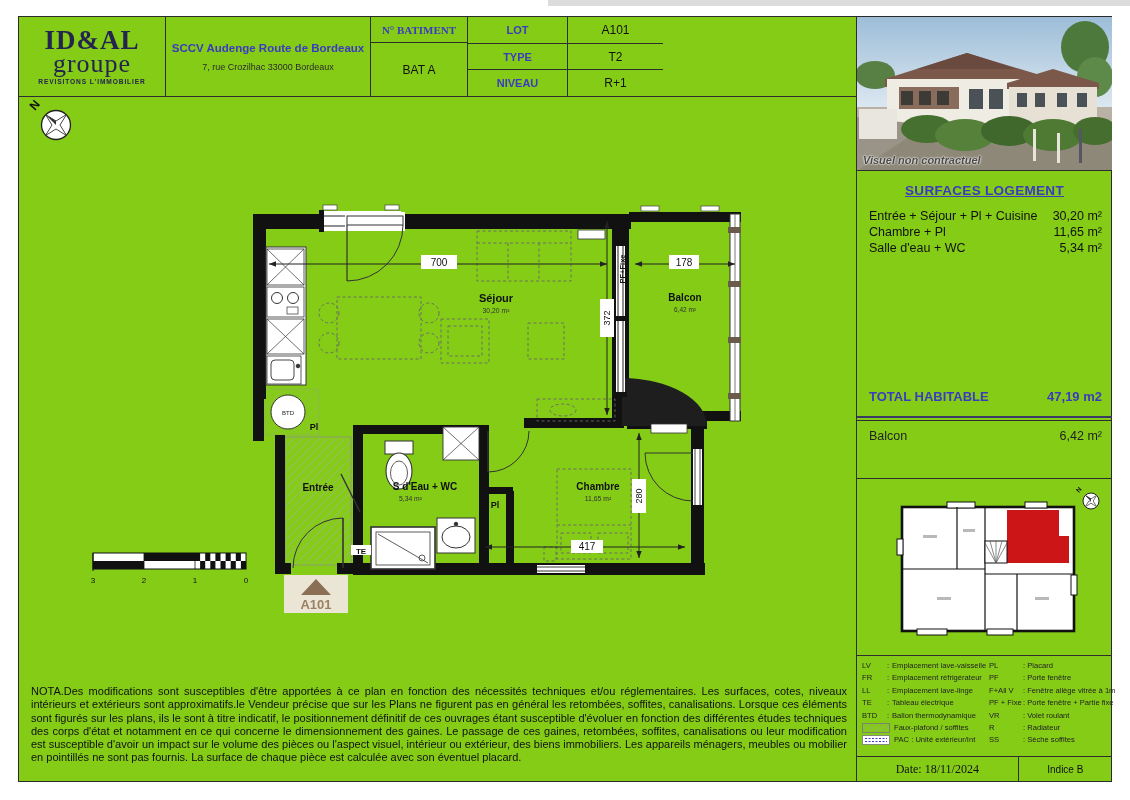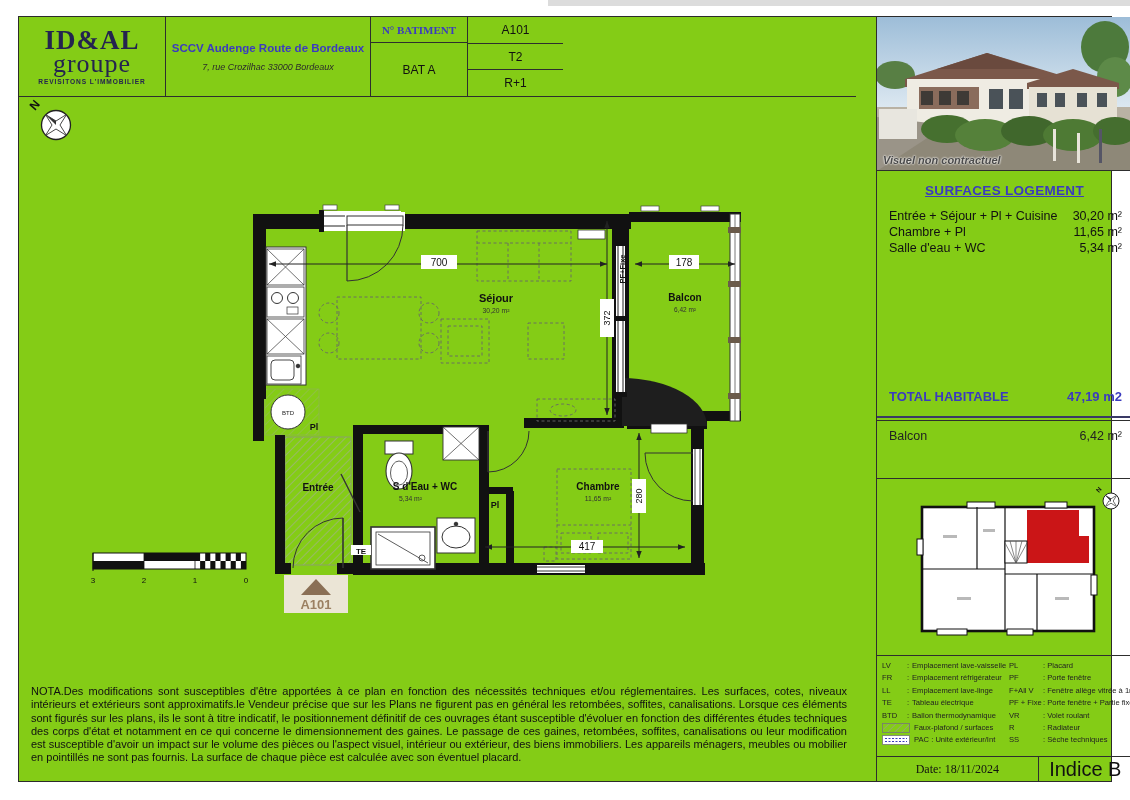--- a/index.html
+++ b/index.html
@@ -10,36 +10,36 @@
 
   
   .header{position:absolute;left:0;top:0;width:837px;height:79px;display:flex;border-bottom:1.4px solid #2e2e2e;}
   .hcell{border-right:1.4px solid #2e2e2e;box-sizing:border-box;display:flex;flex-direction:column;justify-content:center;align-items:center;}
   .logo-cell{width:147px;}
   .logo-line1{font-family:"Liberation Serif",serif;font-weight:bold;font-size:27px;letter-spacing:1px;color:#24244f;line-height:24px;}
   .logo-line2{font-family:"Liberation Serif",serif;font-size:26px;color:#24244f;line-height:23px;letter-spacing:1px;}
   .logo-tag{font-size:6.6px;letter-spacing:.9px;color:#24244f;margin-top:3px;font-weight:bold;}
   .dev-cell{width:205px;}
   .dev-name{color:#3b3bbf;font-weight:bold;font-size:11.5px;}
-  .dev-addr{font-style:italic;font-size:9px;color:#2b2b2b;margin-top:8px;}
+  .dev-addr{font-size:9px;color:#2b2b2b;margin-top:8px;}
   .proj-cell{width:193px;}
   .proj-name{color:#3b3bbf;font-weight:bold;font-size:22px;letter-spacing:1px;}
   .proj-addr{font-style:italic;font-size:9px;color:#2b2b2b;margin-top:2px;}
   .info-col{width:97px;display:flex;flex-direction:column;border-right:1.4px solid #2e2e2e;box-sizing:border-box;}
   .info-col2{width:100px;}
   .info-col3{width:95px;border-right:none;}
   .irow{flex:1;display:flex;align-items:center;justify-content:center;border-bottom:1.2px solid #2e2e2e;box-sizing:border-box;}
   .irow:last-child{border-bottom:none;}
   .blue-label{color:#3b3bbf;font-weight:bold;font-size:11px;}
   .black-val{font-size:12px;color:#111;}
   .bat-label{height:26px;flex:none;font-family:Liberation Serif, serif;}
   .bat-value{flex:1;}
 
   
-  .sidebar{position:absolute;left:837px;top:0;width:255px;height:764px;border-left:1.4px solid #2e2e2e;box-sizing:border-box;margin-left:20px;}
+  .sidebar{position:absolute;left:837px;top:0;width:255px;height:764px;border-left:1.4px solid #2e2e2e;box-sizing:border-box;}
   .photo{position:absolute;left:0;top:0;width:255px;height:154px;border-bottom:1.4px solid #2e2e2e;box-sizing:border-box;overflow:hidden;}
   .photo-caption{position:absolute;left:6px;bottom:4px;font-size:11px;font-weight:bold;font-style:italic;color:#4a4a4a;
                  text-shadow:0 0 2px #fff,0 0 2px #fff;}
   .surfaces{position:absolute;left:0;top:154px;width:255px;height:250px;border-bottom:1.4px solid #2e2e2e;box-sizing:border-box;}
   .surf-title{margin-top:12px;text-align:center;color:#3b3bbf;font-size:13.5px;font-weight:bold;text-decoration:underline;letter-spacing:.3px;}
   .surf-rows{margin:10px 10px 0 12px;}
   .surf-row{display:flex;justify-content:space-between;font-size:12.5px;line-height:16px;color:#111;gap:8px;}
   .total-row{position:absolute;left:0;bottom:2px;width:100%;box-sizing:border-box;padding:0 10px 12px 12px;display:flex;justify-content:space-between;
              color:#3b3bbf;font-weight:bold;font-size:13px;border-bottom:2px solid #3a3a66;}
   .balconbox{position:absolute;left:0;top:404px;width:255px;height:58px;border-bottom:1.4px solid #2e2e2e;box-sizing:border-box;}
@@ -50,21 +50,21 @@
   .leg-col{padding:5px 0 0 5px;}
   .leg-left{width:122px;}
   .leg-right{width:128px;}
   .leg-row{display:flex;height:12.4px;white-space:nowrap;}
   .leg-abbr{width:22px;flex:none;}
   .leg-abbr-r{width:34px;flex:none;}
   .leg-sep{width:8px;flex:none;text-align:center;}
   .leg-icon{width:28px;height:10px;flex:none;margin-right:4px;}
   .daterow{position:absolute;left:0;top:740px;width:255px;height:24px;display:flex;}
   .date-cell{flex:1.72;display:flex;align-items:center;justify-content:center;font-size:12px;color:#111;border-right:1.4px solid #2e2e2e;font-family:Liberation Serif, serif;}
-  .indice-cell{flex:1;display:flex;align-items:center;justify-content:center;font-size:20px;color:#111;}
+  .indice-cell{flex:1;display:flex;align-items:center;justify-content:center;font-size:10px;color:#111;}
 
   
   .plansvg{position:absolute;left:0;top:79px;width:837px;height:590px;}
   .nota{position:absolute;left:12px;top:668px;width:816px;font-size:11px;line-height:13.3px;color:#111;text-align:justify;}
 
   svg text{font-family:"Liberation Sans",sans-serif;}
 </style>
 </head>
 <body>
 
@@ -78,20 +78,25 @@
         <div class="logo-line2">groupe</div>
         <div class="logo-tag">REVISITONS L'IMMOBILIER</div>
       </div>
       <div class="hcell dev-cell">
         <div class="dev-name">SCCV Audenge Route de Bordeaux</div>
         <div class="dev-addr">7, rue Crozilhac 33000 Bordeaux</div>
       </div>
       <div class="info-col">
         <div class="irow bat-label blue-label">N° BATIMENT</div>
         <div class="irow bat-value black-val">BAT A</div>
+      </div>
+      <div class="info-col info-col2">
+        <div class="irow blue-label">LOT</div>
+        <div class="irow blue-label">TYPE</div>
+        <div class="irow blue-label">NIVEAU</div>
       </div>
       <div class="info-col info-col3">
         <div class="irow black-val">A101</div>
         <div class="irow black-val">T2</div>
         <div class="irow black-val">R+1</div>
       </div>
     </div>
 
     <div class="sidebar">
 
@@ -240,21 +245,21 @@
             </div>
           <div class="leg-row">
             <svg class="leg-icon" viewBox="0 0 28 10">
               <defs>
                   <pattern id="h2" width="5" height="5" patternTransform="rotate(45)" patternUnits="userSpaceOnUse">
                     <line x1="0" y1="0" x2="0" y2="5" stroke="#9a9a9a" stroke-width="1.2"></line>
                   </pattern>
                 </defs>
               <rect x="0.5" y="0.5" width="27" height="9" fill="url(#h2)" stroke="#777" stroke-width="0.8"></rect>
             </svg>
-            <span>Faux-plafond / surfaces</span>
+            <span>Faux-plafond / soffites</span>
           </div>
           <div class="leg-row">
             <svg class="leg-icon" viewBox="0 0 28 10">
               <rect x="0.5" y="0.5" width="27" height="9" fill="#fff" stroke="#777" stroke-width="0.8"></rect>
               <line x1="3" y1="3.5" x2="25" y2="3.5" stroke="#3b3bbf" stroke-width="1" stroke-dasharray="2,1.5"></line>
               <line x1="3" y1="6.5" x2="25" y2="6.5" stroke="#3b3bbf" stroke-width="1" stroke-dasharray="2,1.5"></line>
             </svg>
             <span>PAC : Unité extérieur/Int</span>
           </div>
         </div>
@@ -278,21 +283,21 @@
           <div class="leg-row">
               <span class="leg-abbr-r">VR</span>
               <span>: Volet roulant</span>
             </div>
           <div class="leg-row">
               <span class="leg-abbr-r">R</span>
               <span>: Radiateur</span>
             </div>
           <div class="leg-row">
               <span class="leg-abbr-r">SS</span>
-              <span>: Sèche techniques</span>
+              <span>: Sèche soffites</span>
             </div>
         </div>
       </div>
 
       <div class="daterow">
         <div class="date-cell">Date: 18/11/2024</div>
         <div class="indice-cell">Indice B</div>
       </div>
     </div>
 

